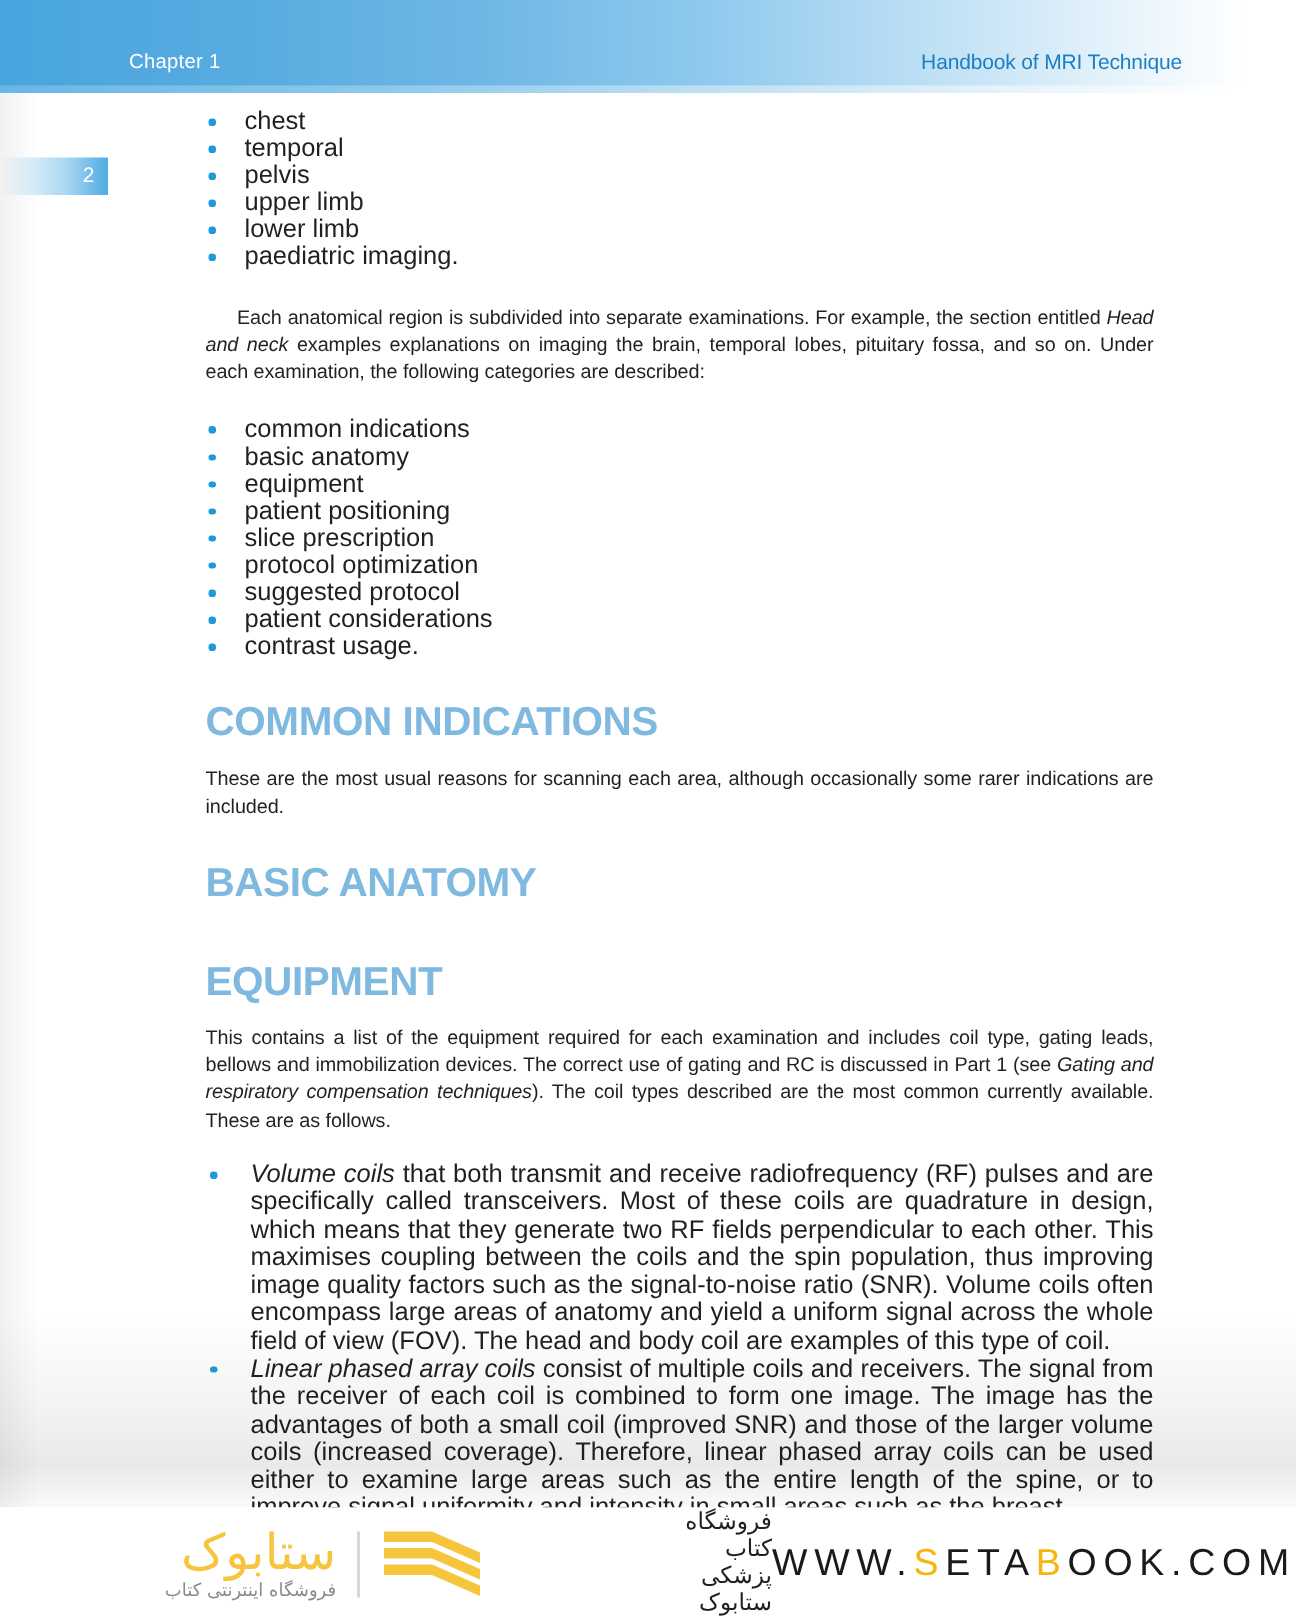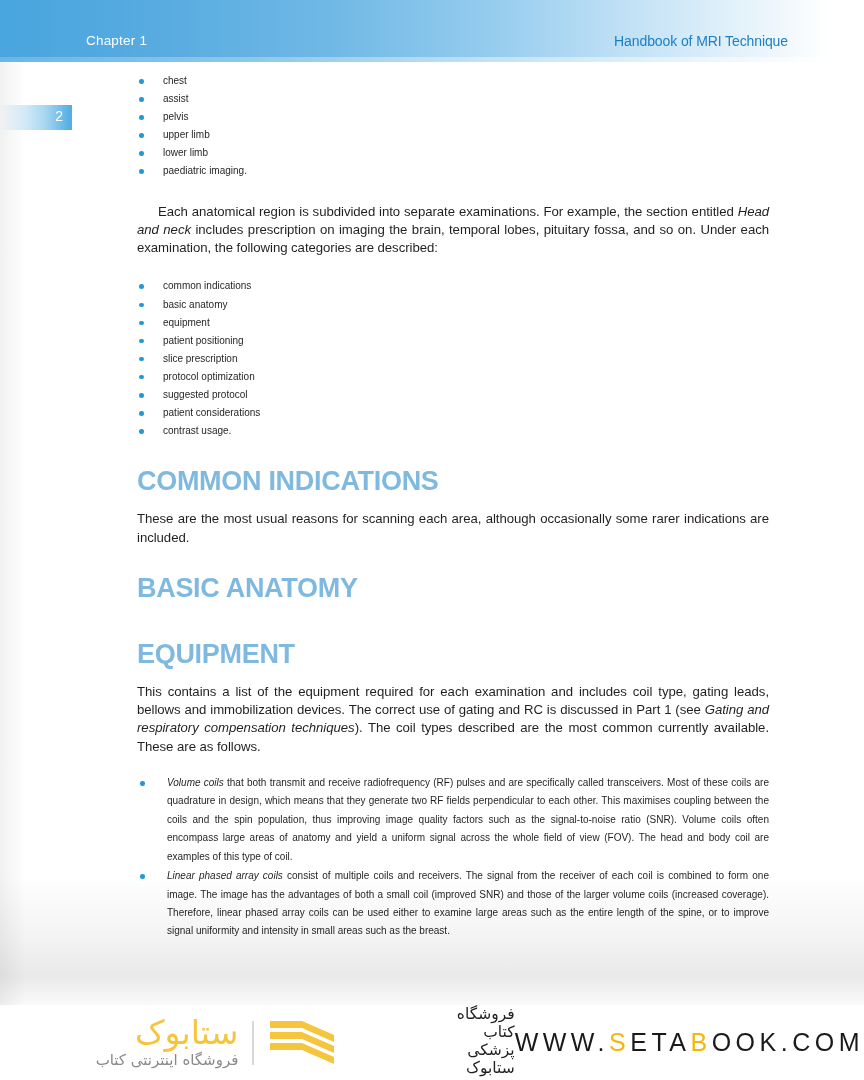--- a/index.html
+++ b/index.html
@@ -132,21 +132,21 @@
   
   ul.blist {
     margin: 0;
     padding: 0;
     list-style: none;
   }
   ul.blist > li {
     position: relative;
     padding-left: 26px;
     font-family: "Liberation Sans", sans-serif;
-    font-size: 10px;
+    font-size: 17px;
     line-height: 18.1px;
     color: #231f20;
   }
   ul.blist > li .bullet {
     position: absolute;
     left: 2px;
     top: 7px;
     width: 4.5px;
     height: 4.5px;
     border-radius: 50%;
@@ -221,21 +221,21 @@
   .brand-word {
     font-family: "DejaVu Sans", sans-serif;
     font-size: 33px;
     color: #f5c53d;
     line-height: 34px;
     direction: rtl;
     letter-spacing: 1px;
   }
   .brand-sub {
     font-family: "DejaVu Sans", sans-serif;
-    font-size: 15px;
+    font-size: 12px;
     color: #8a8a8a;
     direction: rtl;
     margin-top: 1px;
   }
   .brand-divider {
     width: 2px;
     height: 44px;
     background: #d8d8d8;
   }
   .brand-chevrons { line-height: 0; }
@@ -269,30 +269,30 @@
     <div class="folio-num">2</div>
   </div>
 
   <div class="page-shade-left"></div>
   <div class="page-shade"></div>
 
   <div class="col">
 
     <ul class="blist">
       <li><span class="bullet"></span><span>chest</span></li>
-      <li><span class="bullet"></span><span>assist</span></li>
+      <li><span class="bullet"></span><span>temporal</span></li>
       <li><span class="bullet"></span><span>pelvis</span></li>
       <li><span class="bullet"></span><span>upper limb</span></li>
       <li><span class="bullet"></span><span>lower limb</span></li>
       <li><span class="bullet"></span><span>paediatric imaging.</span></li>
     </ul>
 
     <div class="sp-22"></div>
 
-    <p class="body indent"><span>Each anatomical region is subdivided into separate examinations. For example, the section entitled </span><span class="it">Head and neck</span><span> includes prescription on imaging the brain, temporal lobes, pituitary fossa, and so on. Under each examination, the following categories are described:</span></p>
+    <p class="body indent"><span>Each anatomical region is subdivided into separate examinations. For example, the section entitled </span><span class="it">Head and neck</span><span> examples explanations on imaging the brain, temporal lobes, pituitary fossa, and so on. Under each examination, the following categories are described:</span></p>
 
     <div class="sp-20"></div>
 
     <ul class="blist">
       <li><span class="bullet"></span><span>common indications</span></li>
       <li><span class="bullet"></span><span>basic anatomy</span></li>
       <li><span class="bullet"></span><span>equipment</span></li>
       <li><span class="bullet"></span><span>patient positioning</span></li>
       <li><span class="bullet"></span><span>slice prescription</span></li>
       <li><span class="bullet"></span><span>protocol optimization</span></li>

